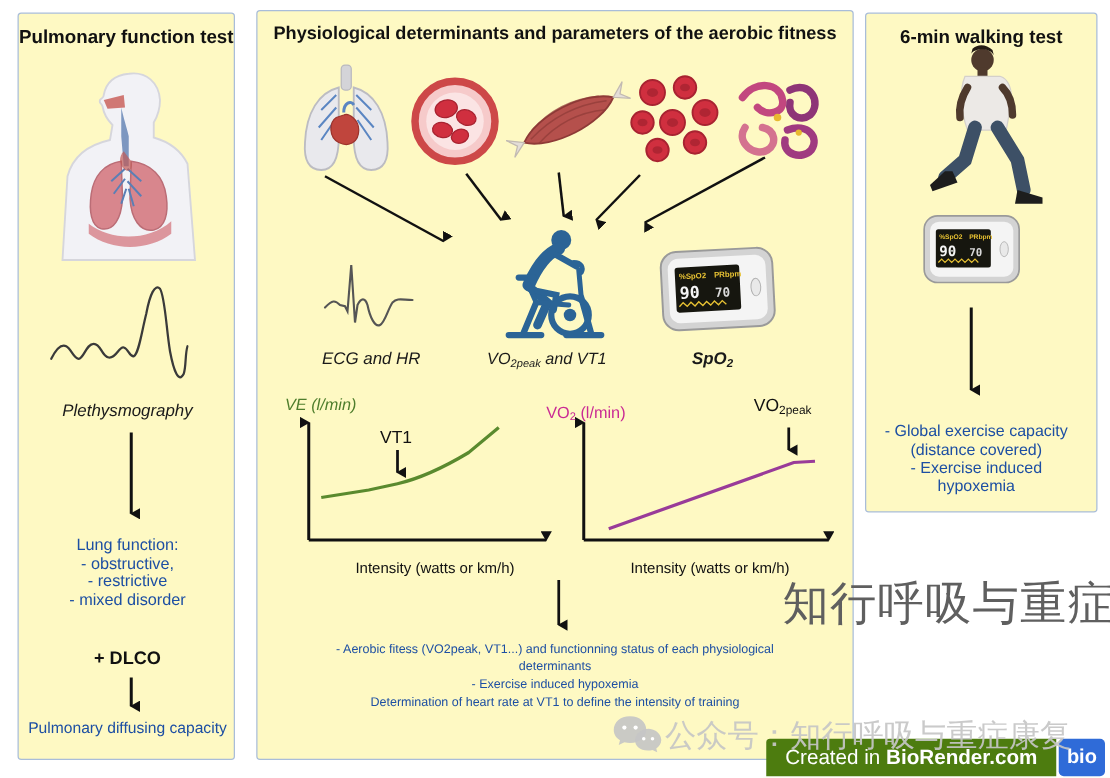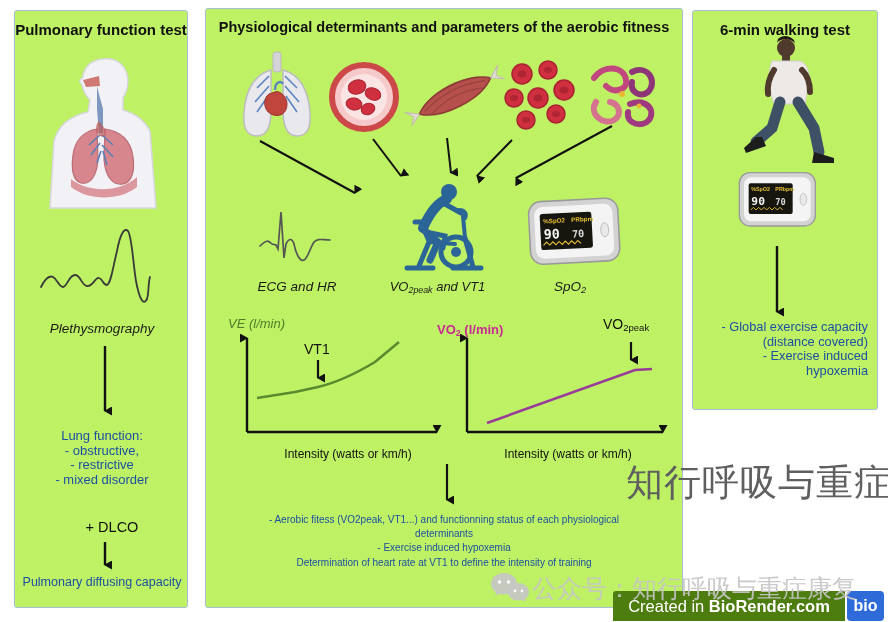--- a/index.html
+++ b/index.html
@@ -1,18 +1,18 @@
 <!DOCTYPE html>
 <html><head>
 <meta charset="utf-8">
 <style>
   * { margin:0; padding:0; box-sizing:border-box; }
   html,body { width:888px; height:622px; background:#ffffff; font-family:"Liberation Sans", sans-serif; overflow:hidden; }
   #stage { position:relative; width:888px; height:622px; background:#ffffff; }
-  .panel { position:absolute; background:#bef264; border:1.6px solid #a9bdd9; border-radius:3px; }
+  .panel { position:absolute; background:#fef9c3; border:1.6px solid #a9bdd9; border-radius:3px; }
   .ptitle { position:absolute; top:10px; left:0; width:100%; text-align:center; font-weight:bold; font-size:15px; color:#111; }
   .abs { position:absolute; }
   .blue { color:#1d4fa3; font-weight:500; }
   .ital { font-style:italic; color:#1a1a1a; }
   .ctr { text-align:center; }
   sub { font-size:68%; vertical-align:-0.25em; letter-spacing:0; }
   .axislabel { font-size:12px; color:#111; }
   .greenlbl { color:#4e7d2c; font-size:13px;font-style:italic; }
   .maglbl { color:#ca2a94; font-size:13px; }
   .marklbl { font-size:14px; color:#111; }
@@ -56,21 +56,21 @@
       <line x1="10" y1="3" x2="10" y2="68" stroke="#111" stroke-width="2.4" marker-end="url(#ah1)"></line>
     </svg>
 
     <div class="abs blue ctr" style="left:0; top:418px; width:174px; font-size:13px; line-height:14.5px;">
       <div>Lung function:</div>
       <div>- obstructive,</div>
       <div>- restrictive</div>
       <div>- mixed disorder</div>
     </div>
 
-    <div class="abs ctr" style="left:10px; top:508px; width:174px; font-size:14.5px; font-weight:normal; color:#111;">+ DLCO</div>
+    <div class="abs ctr" style="left:0; top:508px; width:174px; font-size:14.5px; font-weight:bold; color:#111;">+ DLCO</div>
 
     <svg class="abs" style="left:80px; top:528px;" width="20" height="38" viewBox="0 0 20 38">
       <line x1="10" y1="3" x2="10" y2="26" stroke="#111" stroke-width="2.4" marker-end="url(#ah1)"></line>
     </svg>
 
     <div class="abs blue ctr" style="left:0; top:564px; width:174px; font-size:12.5px;">Pulmonary diffusing capacity</div>
   </div>
 
   <div class="panel" style="left:205px; top:8px; width:478px; height:600px;">
     <div class="ptitle" style="font-size:14.5px;">Physiological determinants and parameters of the aerobic fitness</div>
@@ -180,21 +180,21 @@
     <text x="20" y="52" font-size="17" fill="#f5f5f5" font-weight="bold" font-family="DejaVu Sans Mono, monospace">90</text>
     <text x="56" y="52" font-size="13" fill="#d9d9d9" font-weight="bold" font-family="DejaVu Sans Mono, monospace">70</text>
     <path d="M19,60 l4,-4 l4,4 l4,-4 l4,4 l4,-4 l4,4 l4,-4 l4,4 l4,-4 l4,4 l4,-4 l4,4" stroke="#e8c233" stroke-width="1.4" fill="none"></path>
     <ellipse cx="98" cy="44" rx="5" ry="9" fill="#e9e9e9" stroke="#b0b0b0"></ellipse>
   </svg>
 
   <div class="abs ital ctr" style="left:252px; top:279px; width:90px; font-size:13.5px;">ECG and HR</div>
   <div class="abs ital ctr" style="left:375px; top:279px; width:125px; font-size:13px;">
     <span>VO</span><sub>2peak</sub><span> and VT1</span>
   </div>
-  <div class="abs ital ctr" style="left:540px; top:279px; width:60px; font-size:13.5px;">
+  <div class="abs ital ctr" style="left:540px; top:279px; width:60px; font-size:13.5px;font-weight:bold;">
     <span>SpO</span><sub>2</sub>
   </div>
 
   <svg class="abs" style="left:235px; top:328px;" width="215" height="112" viewBox="0 0 215 112">
     <defs>
         <marker id="ah3" markerWidth="9" markerHeight="8" refX="4.5" refY="7" orient="auto-start-reverse" markerUnits="userSpaceOnUse">
           <path d="M0,0 L9,0 L4.5,8 Z" fill="#111"></path>
         </marker>
       </defs>
     <line x1="12" y1="104" x2="12" y2="10" stroke="#111" stroke-width="2.4" marker-end="url(#ah3)"></line>
@@ -205,21 +205,21 @@
   <div class="abs greenlbl" style="left:228px; top:316px;">VE (l/min)</div>
   <div class="abs marklbl" style="left:304px; top:341px;">VT1</div>
   <div class="abs axislabel ctr" style="left:258px; top:447px; width:180px;">Intensity (watts or km/h)</div>
 
   <svg class="abs" style="left:455px; top:328px;" width="215" height="112" viewBox="0 0 215 112">
     <line x1="12" y1="104" x2="12" y2="10" stroke="#111" stroke-width="2.4" marker-end="url(#ah3)"></line>
     <line x1="12" y1="104" x2="208" y2="104" stroke="#111" stroke-width="2.4" marker-end="url(#ah3)"></line>
     <path d="M32,95 L180,42 L197,41" fill="none" stroke="#993b99" stroke-width="2.6"></path>
     <line x1="176" y1="14" x2="176" y2="32" stroke="#111" stroke-width="2.2" marker-end="url(#ah3)"></line>
   </svg>
-  <div class="abs maglbl" style="left:437px; top:322px;font-weight:bold;">
+  <div class="abs maglbl" style="left:437px; top:322px;">
     <span>VO</span><sub>2</sub><span> (l/min)</span>
   </div>
   <div class="abs marklbl" style="left:603px; top:316px; font-weight:500;">
     <span>VO</span><sub>2peak</sub>
   </div>
   <div class="abs axislabel ctr" style="left:478px; top:447px; width:180px;">Intensity (watts or km/h)</div>
 
   <svg class="abs" style="left:437px; top:462px;" width="20" height="48" viewBox="0 0 20 48">
     <line x1="10" y1="2" x2="10" y2="38" stroke="#111" stroke-width="2.2" marker-end="url(#ah3)"></line>
   </svg>
@@ -257,21 +257,21 @@
     <text x="20" y="52" font-size="17" fill="#f5f5f5" font-weight="bold" font-family="DejaVu Sans Mono, monospace">90</text>
     <text x="56" y="52" font-size="13" fill="#d9d9d9" font-weight="bold" font-family="DejaVu Sans Mono, monospace">70</text>
     <path d="M19,60 l4,-4 l4,4 l4,-4 l4,4 l4,-4 l4,4 l4,-4 l4,4 l4,-4 l4,4 l4,-4 l4,4" stroke="#e8c233" stroke-width="1.4" fill="none"></path>
     <ellipse cx="98" cy="44" rx="5" ry="9" fill="#e9e9e9" stroke="#b0b0b0"></ellipse>
   </svg>
 
   <svg class="abs" style="left:767px; top:244px;" width="20" height="82" viewBox="0 0 20 82">
     <line x1="10" y1="2" x2="10" y2="68" stroke="#111" stroke-width="2.4" marker-end="url(#ah3)"></line>
   </svg>
 
-  <div class="abs blue ctr" style="left:694px; top:320px; width:174px; font-size:12.8px; line-height:14.5px;text-align:right;">
+  <div class="abs blue ctr" style="left:694px; top:338px; width:174px; font-size:12.8px; line-height:14.5px;">
     <div>- Global exercise capacity</div>
     <div>(distance covered)</div>
     <div>- Exercise induced</div>
     <div>hypoxemia</div>
   </div>
 
   <div class="wm-large">知行呼吸与重症</div>
 
   <div class="br-bar">
     <span><span>Created in </span><b>BioRender.com</b></span>

